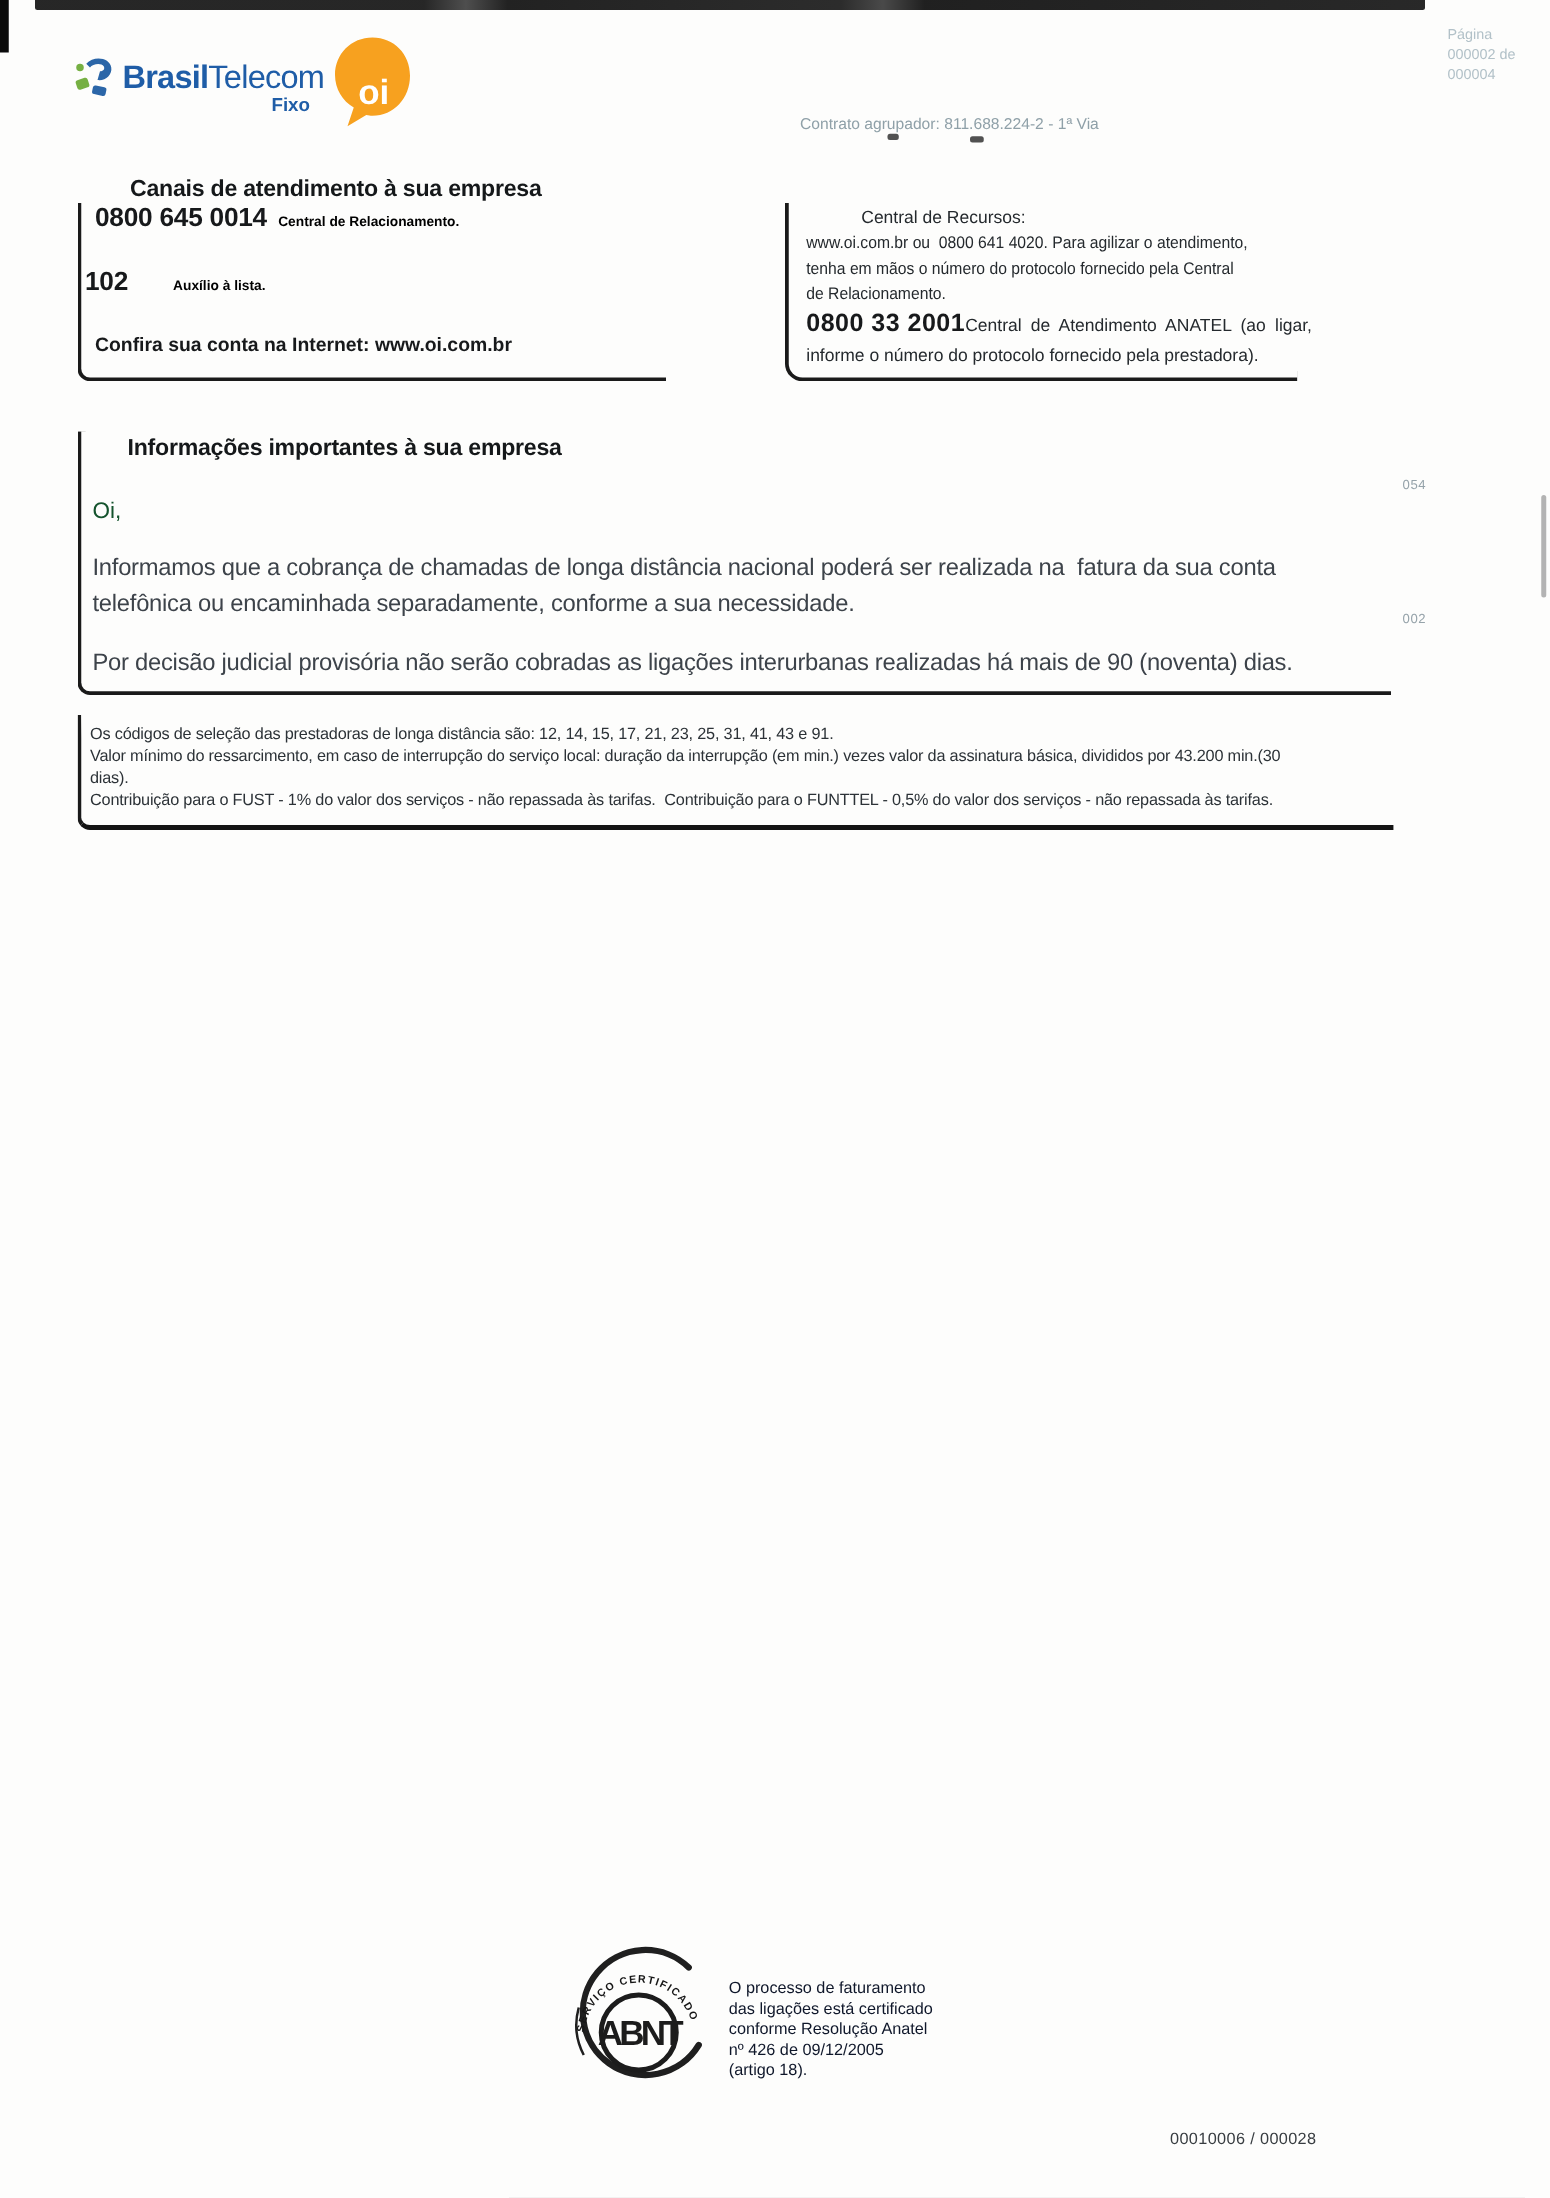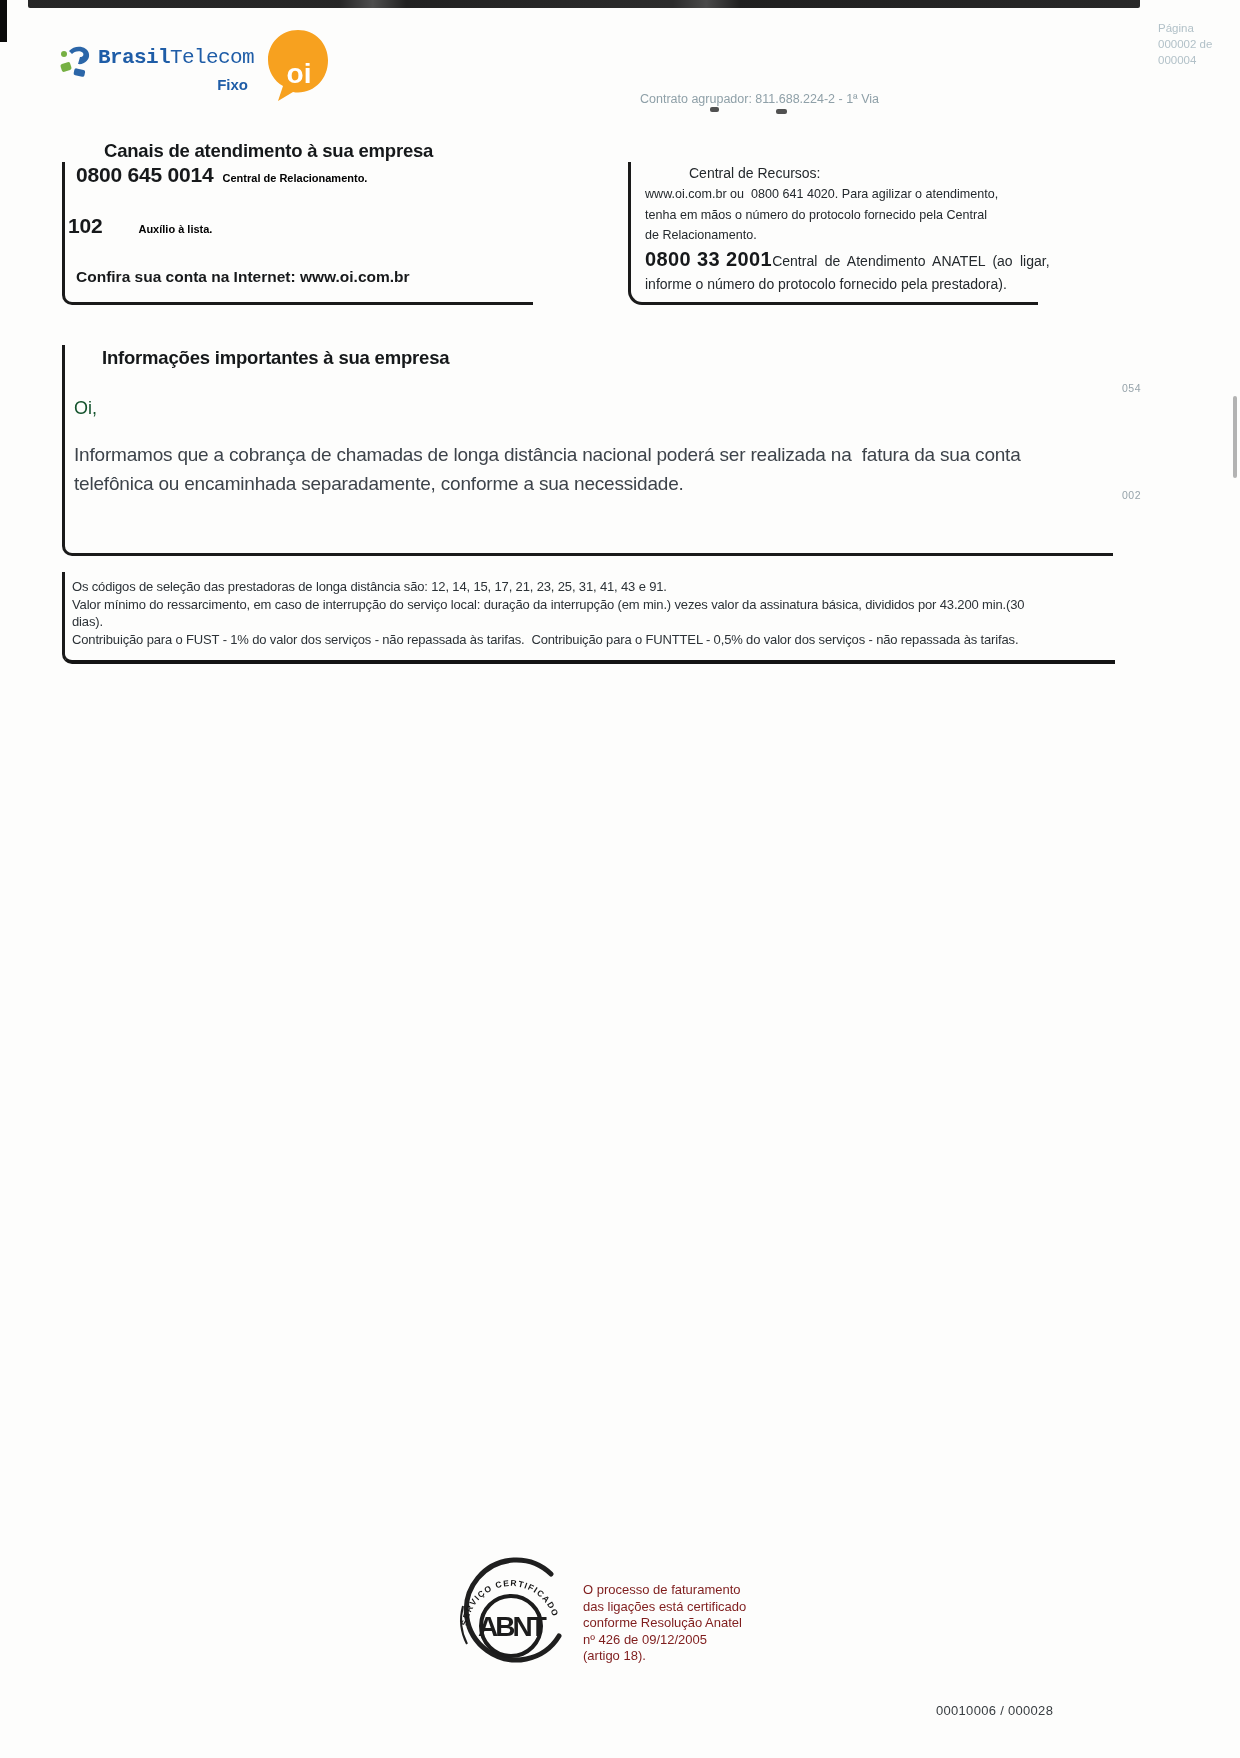--- a/index.html
+++ b/index.html
@@ -11,21 +11,21 @@
   .abs { position:absolute; }
 
   
   .scan-top { left:28px; top:0; width:1112px; height:8px; border-radius:0 0 2px 2px; opacity:.92;
     background:linear-gradient(90deg,#141414 0%,#141414 28%,#3f3f3f 31%,#0f0f0f 34%,#1a1a1a 58%,#3a3a3a 61%,#0d0d0d 64%,#161616 100%); }
   .scan-corner { left:0; top:0; width:7px; height:42px; background:#0b0b0b; }
   .scan-right { left:1233px; top:396px; width:4px; height:82px; background:#777; opacity:.55; border-radius:2px; }
   .smudge { background:#333; border-radius:2px; opacity:.85; }
 
   
-  .brand-text { left:98px; top:46px; font-size:21px; letter-spacing:-0.6px; color:#1f5da7; white-space:nowrap;font-family:Liberation Mono, monospace; }
+  .brand-text { left:98px; top:46px; font-size:26px; letter-spacing:-0.6px; color:#1f5da7; white-space:nowrap; }
   .brand-text b { font-weight:bold; }
   .brand-fixo { left:98px; top:76px; width:150px; text-align:right; font-weight:bold; font-size:15px; color:#1f5da7; }
   .page-indicator { left:1158px; top:20px; font-size:11.5px; line-height:16px; color:#b2c1c8; }
   .contract { left:640px; top:92px; font-size:12.5px; color:#8fa0a8; white-space:pre; }
 
   
   .frame { border-left:3px solid #1a1a1a; border-bottom:3px solid #1a1a1a; border-bottom-left-radius:10px; }
   .channels-frame { left:62px; top:162px; width:468px; height:140px; }
   .resources-frame { left:628px; top:162px; width:407px; height:140px; border-bottom-left-radius:14px; }
   .info-frame { left:62px; top:345px; width:1048px; height:208px; }
@@ -45,21 +45,21 @@
   .anatel-txt { font-size:14px; color:#24292d; word-spacing:3.5px; white-space:nowrap; }
   .anatel-l2 { margin-top:5px; font-size:14px; color:#24292d; white-space:nowrap; }
 
   .info-title { left:74px; top:347px; }
   .greeting { left:74px; top:398px; font-size:18px; color:#14532d; }
   .margin-code { font-size:10.5px; color:#96a3aa; letter-spacing:.5px; }
   .body-line { font-size:19px; line-height:29px; color:#3d434a; letter-spacing:-0.2px; white-space:pre; }
 
   .fine-line { font-size:13px; line-height:17.5px; color:#2c3237; letter-spacing:-0.15px; white-space:pre; }
 
-  .cert-text { left:583px; top:1582px; font-size:13px; line-height:16.5px; color:#7f1d1d; }
+  .cert-text { left:583px; top:1582px; font-size:13px; line-height:16.5px; color:#0f172a; }
   .cert-text div { white-space:nowrap; }
   .doc-number { left:936px; top:1703px; font-size:13px; color:#383d41; letter-spacing:.3px; white-space:nowrap; }
 </style>
 </head>
 <body>
 
 <div class="page">
 
   <div class="abs scan-top"></div>
   <div class="abs scan-corner"></div>
@@ -120,20 +120,21 @@
 
   <div class="abs frame info-frame"></div>
   <div class="abs box-title info-title">Informações importantes à sua empresa</div>
   <div class="abs greeting">Oi,</div>
   <div class="abs margin-code" style="left:1122px;top:382px;">054</div>
   <div class="abs" style="left:74px;top:440px;">
     <div class="body-line">Informamos que a cobrança de chamadas de longa distância nacional poderá ser realizada na  fatura da sua conta</div>
     <div class="body-line">telefônica ou encaminhada separadamente, conforme a sua necessidade.</div>
   </div>
   <div class="abs margin-code" style="left:1122px;top:489px;">002</div>
+  <div class="abs body-line" style="left:74px;top:516px;">Por decisão judicial provisória não serão cobradas as ligações interurbanas realizadas há mais de 90 (noventa) dias.</div>
 
   <div class="abs frame fineprint-frame"></div>
   <div class="abs" style="left:72px;top:578px;">
     <div class="fine-line">Os códigos de seleção das prestadoras de longa distância são: 12, 14, 15, 17, 21, 23, 25, 31, 41, 43 e 91.</div>
     <div class="fine-line">Valor mínimo do ressarcimento, em caso de interrupção do serviço local: duração da interrupção (em min.) vezes valor da assinatura básica, divididos por 43.200 min.(30</div>
     <div class="fine-line">dias).</div>
     <div class="fine-line">Contribuição para o FUST - 1% do valor dos serviços - não repassada às tarifas.  Contribuição para o FUNTTEL - 0,5% do valor dos serviços - não repassada às tarifas.</div>
   </div>
 
   <svg class="abs" style="left:455px;top:1552px;" width="112" height="120" viewBox="0 0 112 120">

